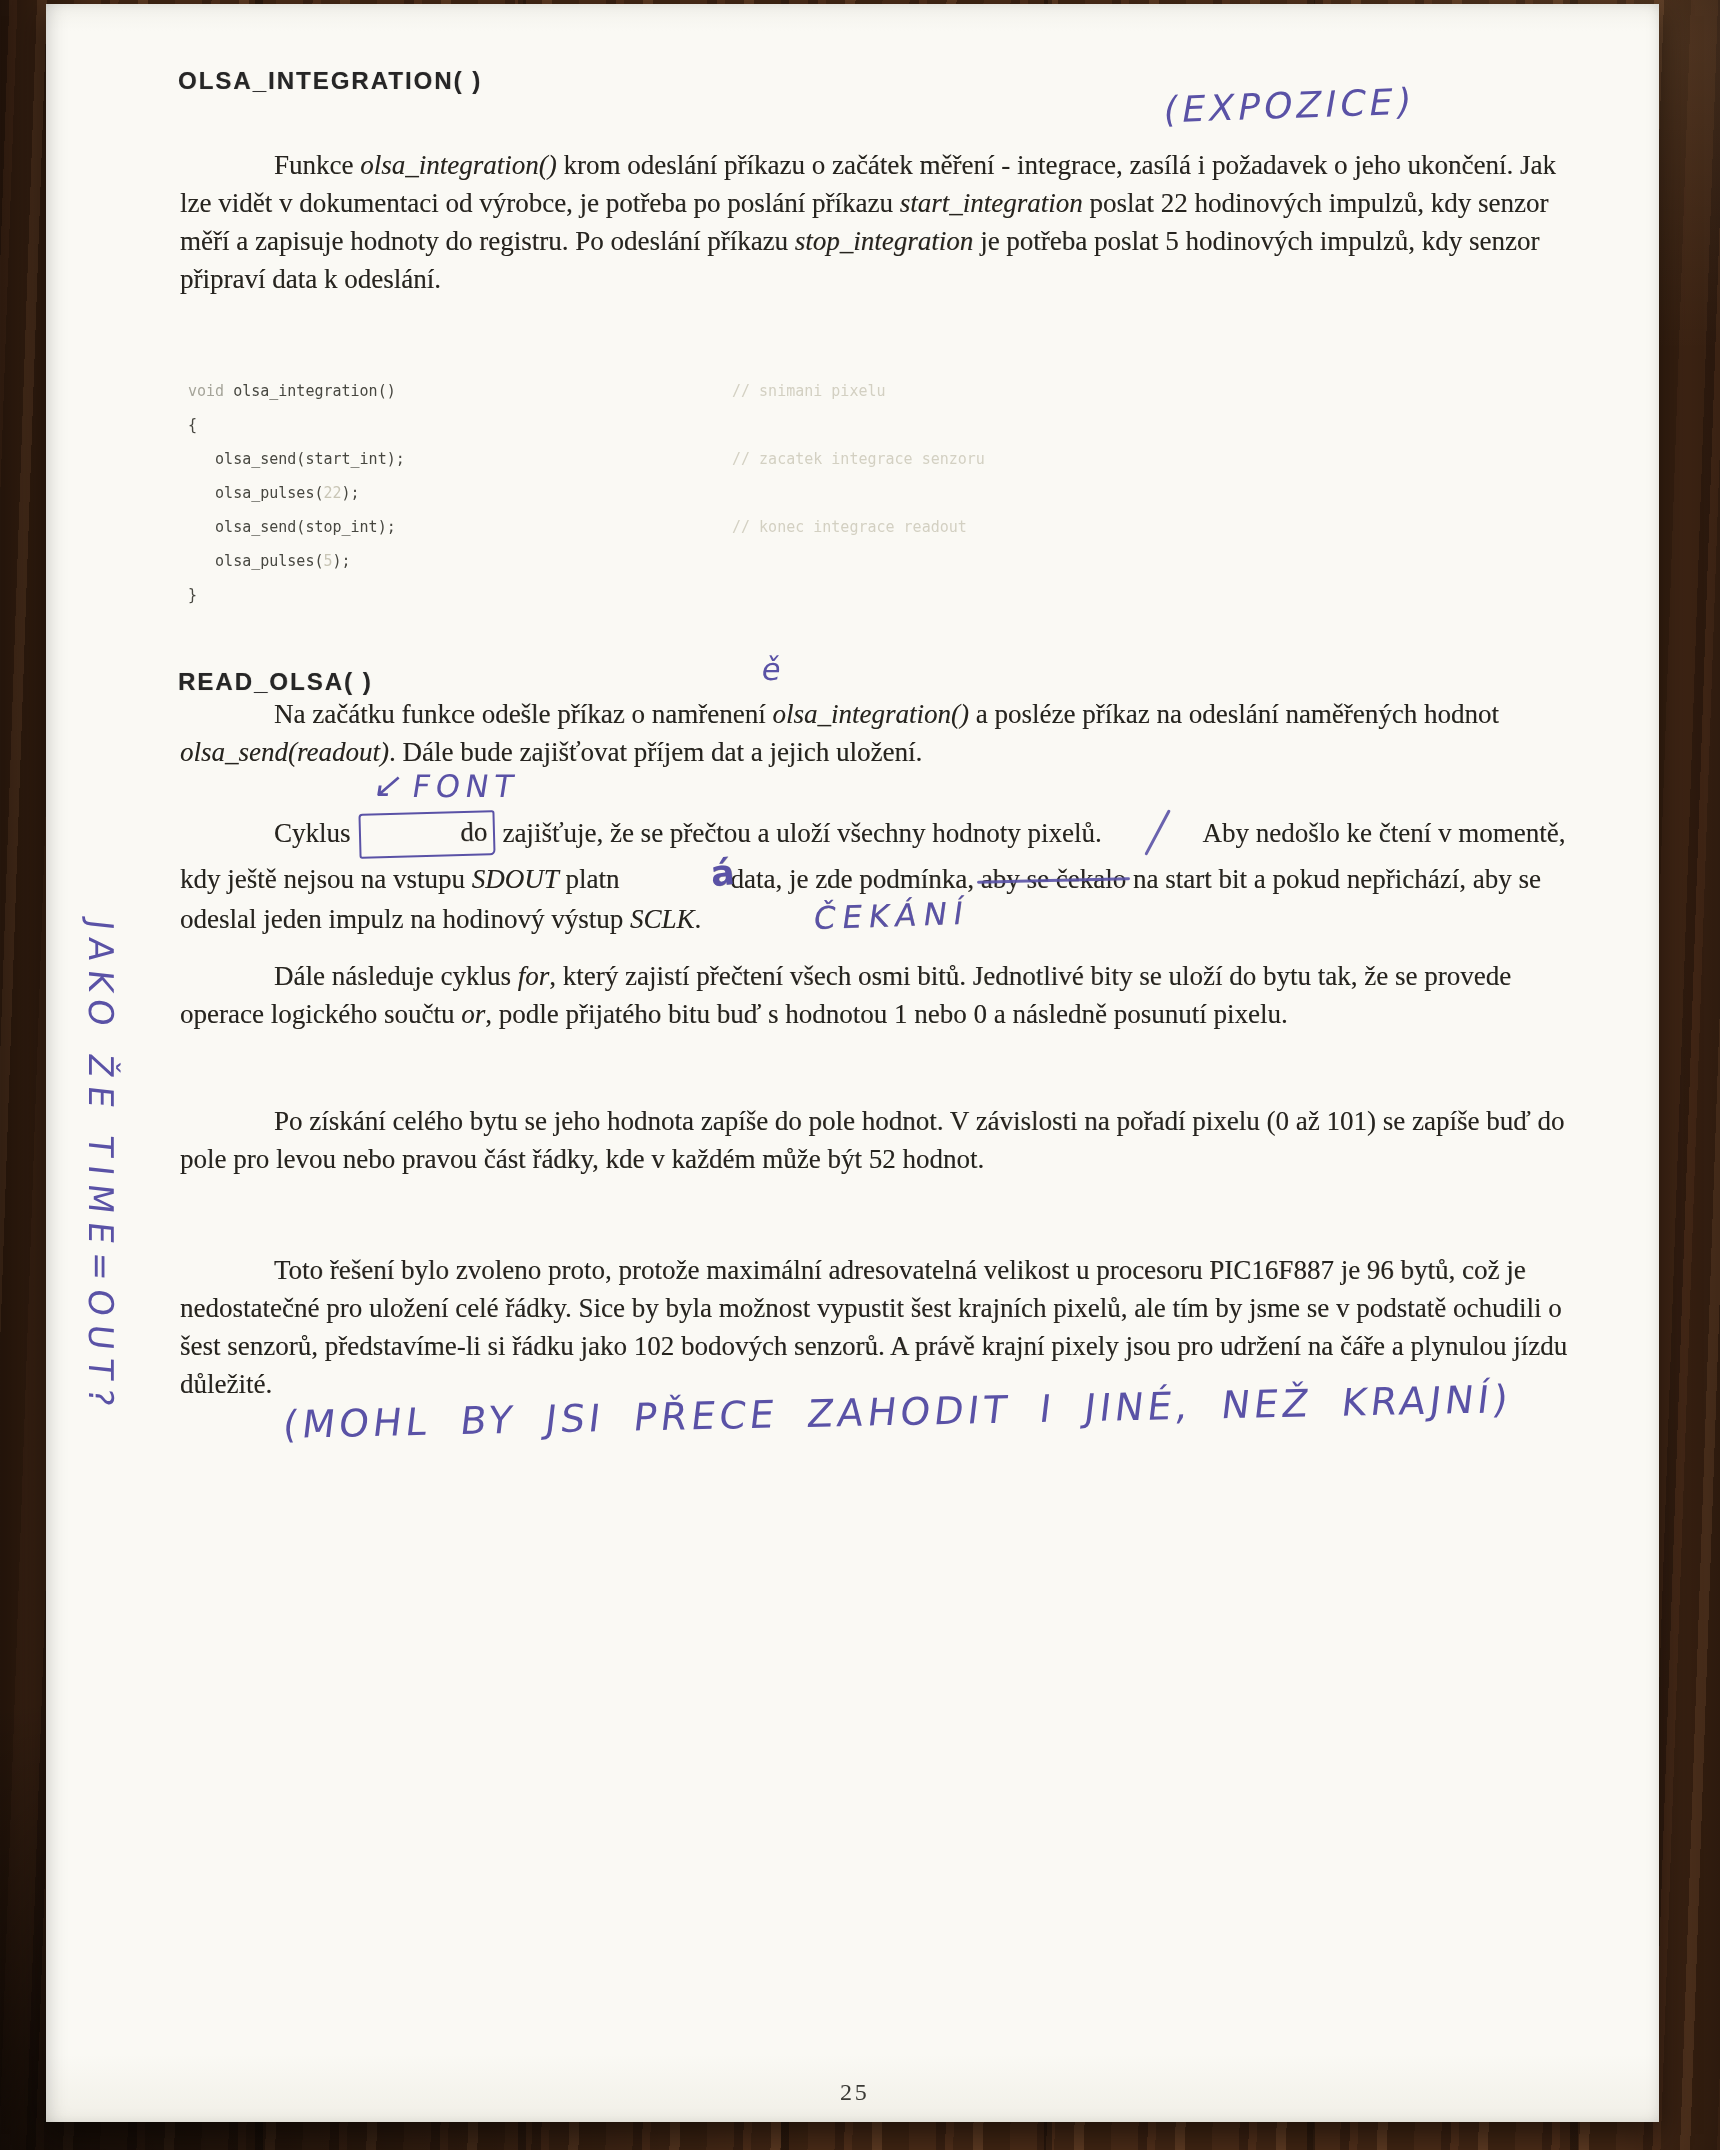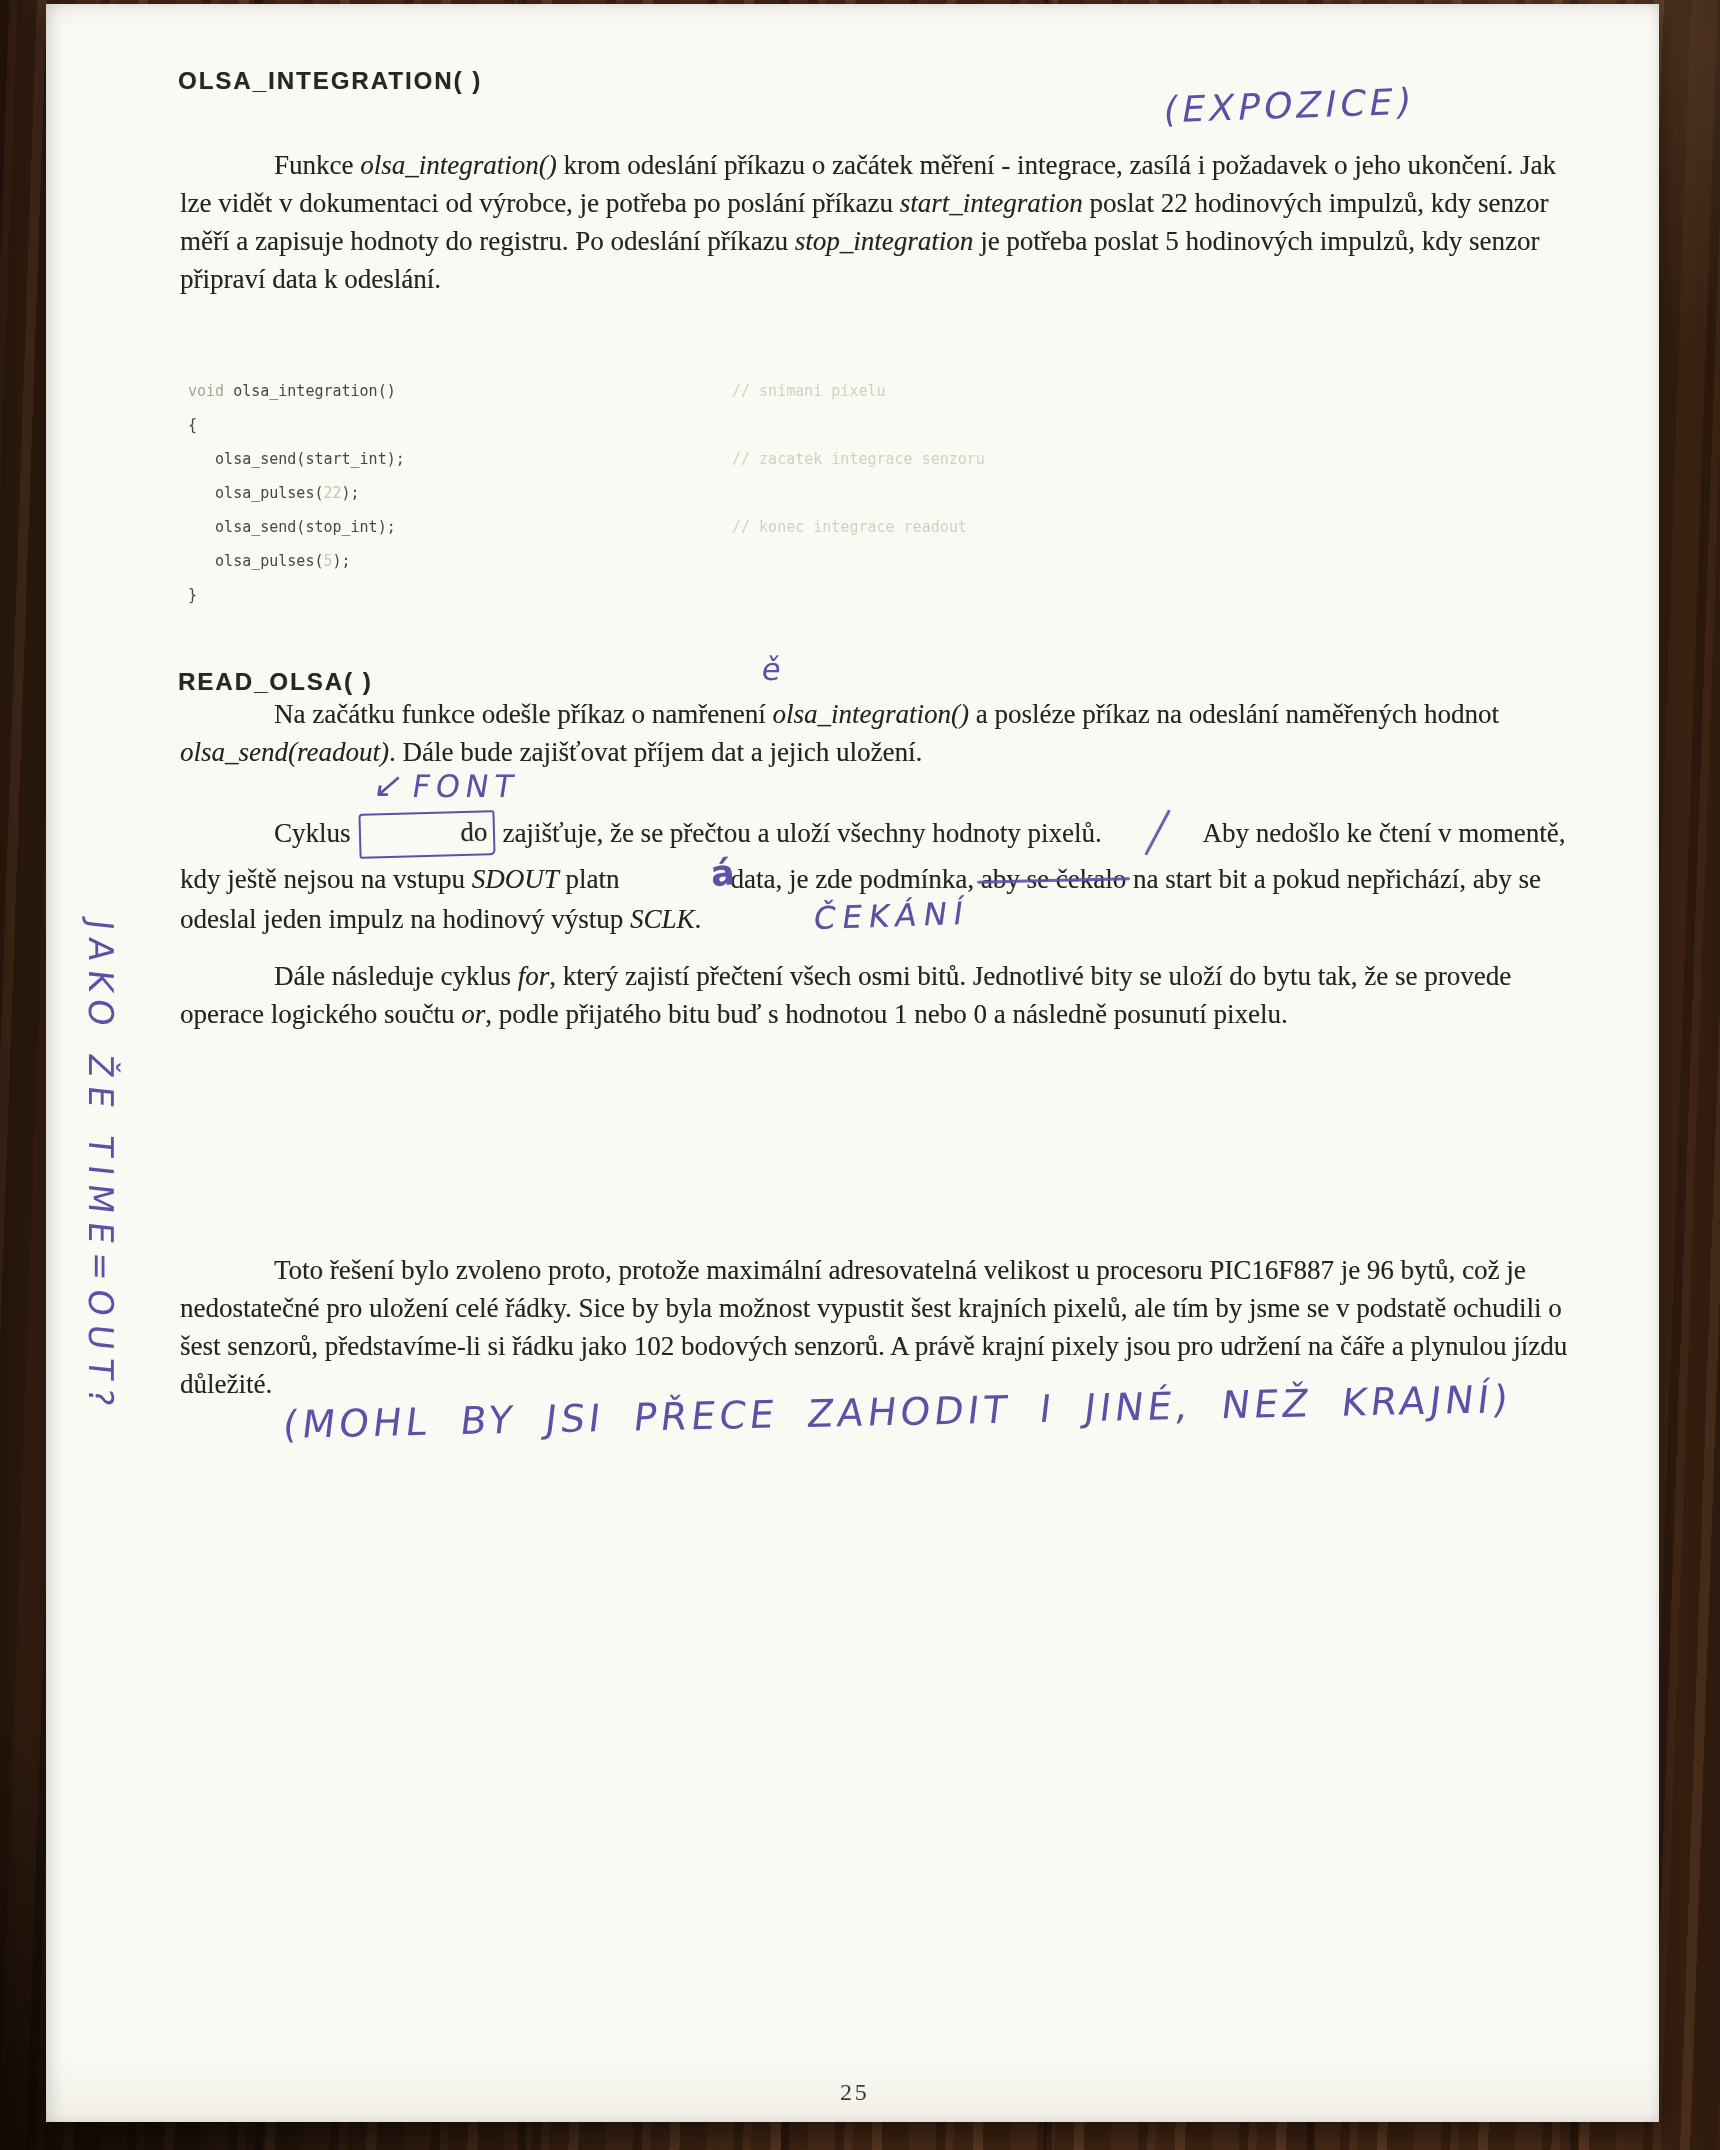--- a/index.html
+++ b/index.html
@@ -128,20 +128,21 @@
   <div class="abs para" style="left:134px;top:691px;"><span class="sg-n">Na začátku funkce odešle příkaz o namřenení </span><span class="sg-i">olsa_integration()</span><span class="sg-n"> a posléze příkaz na odeslání naměřených hodnot </span><span class="sg-i">olsa_send(readout)</span><span class="sg-n">. Dále bude zajišťovat příjem dat a jejich uložení.</span></div>
 
   <div class="abs hw note-font">
     <span class="arrow">↙</span><span>FONT</span>
   </div>
 
   <div class="abs para" style="left:134px;top:808px;"><span class="sg-n">Cyklus </span><span class="sg-box">do</span><span class="sg-n"> zajišťuje, že se přečtou a uloží všechny hodnoty pixelů. </span><span class="sg-slash">Aby</span><span class="sg-n"> nedošlo ke čtení v momentě, kdy ještě nejsou na vstupu </span><span class="sg-i">SDOUT</span><span class="sg-n"> platn</span><span class="sg-hw">á</span><span class="sg-n">data,  je zde podmínka, </span><span class="sg-strike">aby se čekalo</span><span class="sg-n"> na start bit a pokud nepřichází, aby se odeslal jeden impulz na hodinový výstup </span><span class="sg-i">SCLK</span><span class="sg-n">. </span><span class="sg-hw2">ČEKÁNÍ</span></div>
 
   <div class="abs para" style="left:134px;top:953px;"><span class="sg-n">Dále následuje cyklus </span><span class="sg-i">for</span><span class="sg-n">, který zajistí přečtení všech osmi bitů. Jednotlivé bity se uloží do bytu tak, že se provede operace logického součtu </span><span class="sg-i">or</span><span class="sg-n">, podle přijatého bitu buď s hodnotou 1 nebo 0 a následně posunutí pixelu.</span></div>
 
+  <div class="abs para" style="left:134px;top:1098px;"><span class="sg-n">Po získání celého bytu se jeho hodnota zapíše do pole hodnot. V závislosti na pořadí pixelu (0 až 101) se zapíše buď do pole pro levou nebo pravou část řádky, kde v každém může být 52 hodnot.</span></div>
 
   <div class="abs para" style="left:134px;top:1247px;"><span class="sg-n">Toto řešení bylo zvoleno proto, protože maximální adresovatelná velikost u procesoru PIC16F887 je 96 bytů, což je nedostatečné pro uložení celé řádky. Sice by byla možnost vypustit šest krajních pixelů, ale tím by jsme se v podstatě ochudili o šest senzorů, představíme-li si řádku jako 102 bodových senzorů. A právě krajní pixely jsou pro udržení na čáře a plynulou jízdu důležité.</span></div>
 
   <div class="abs hw note-discard">(MOHL BY JSI PŘECE ZAHODIT I JINÉ, NEŽ KRAJNÍ)</div>
 
 
   <div class="abs hw note-margin">JAKO ŽE TIME=OUT?</div>
 
   <div class="abs page-number">25</div>
 

